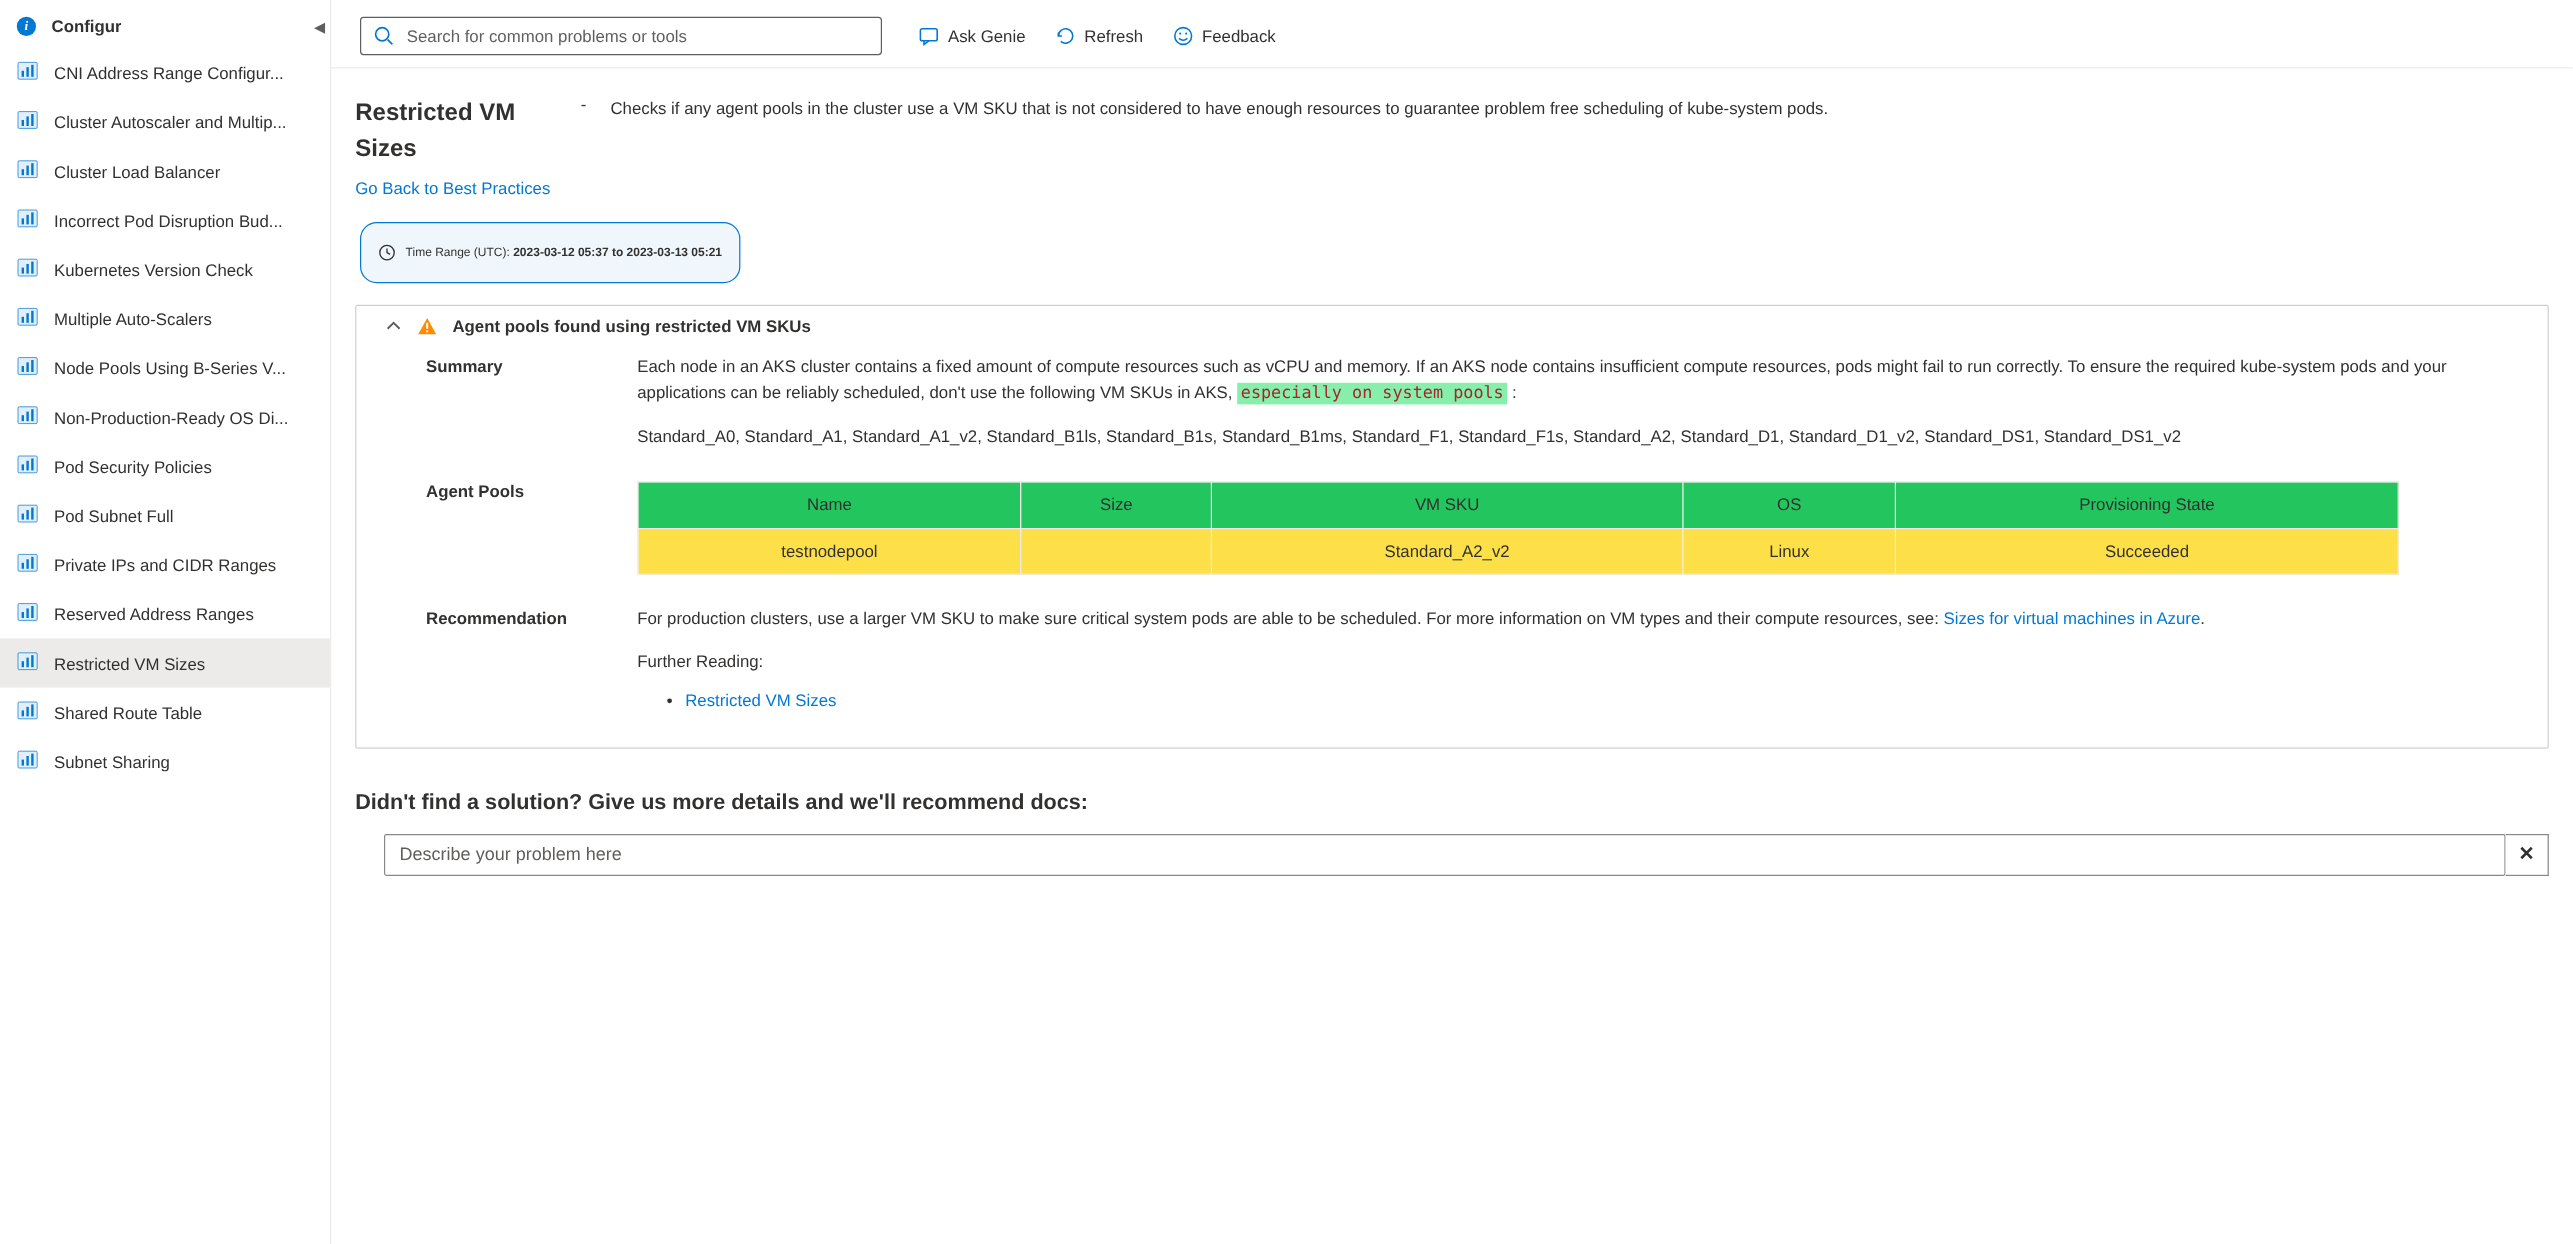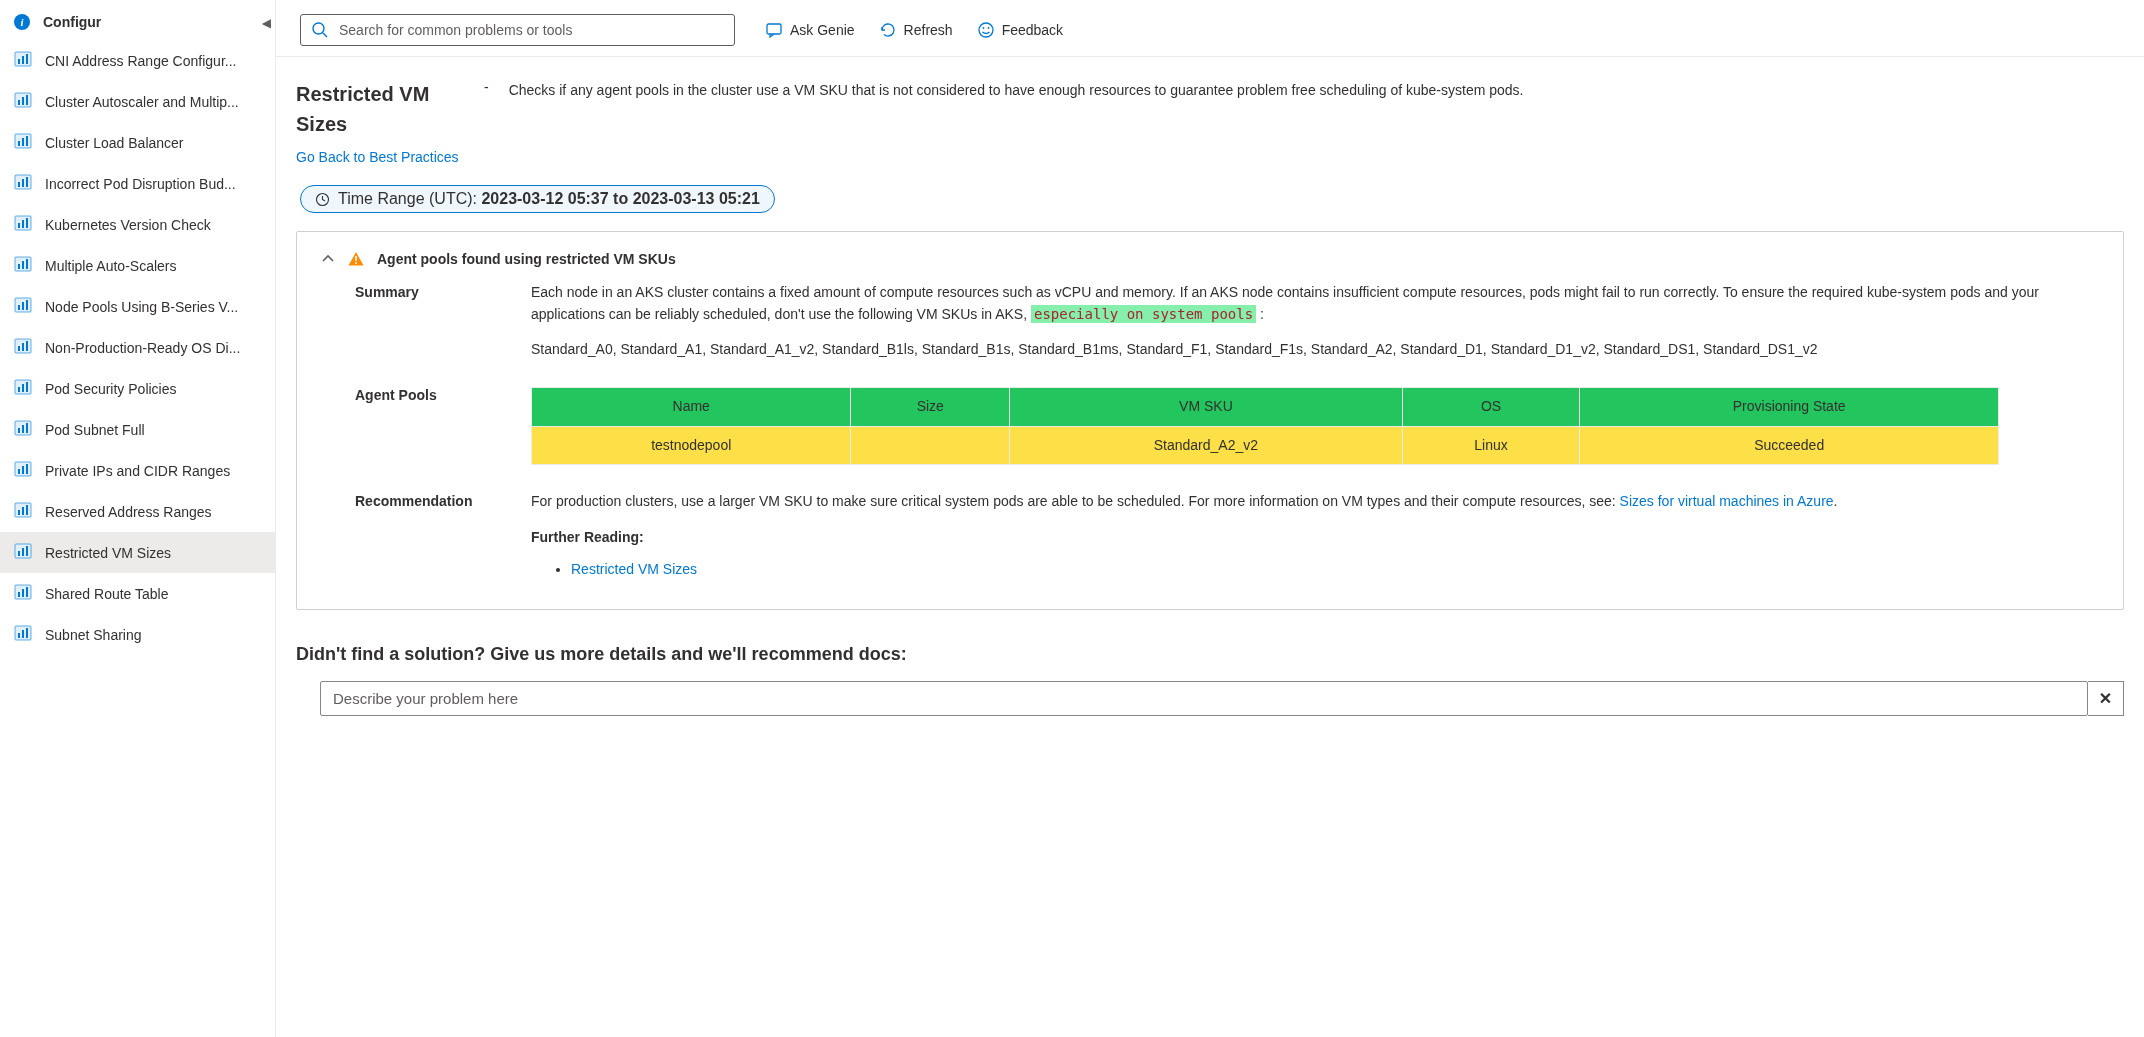--- a/index.html
+++ b/index.html
@@ -28,24 +28,24 @@
 .topbar-action { display: flex; align-items: center; gap: 7px; padding: 6px 10px; cursor: pointer; font-size: 14px; color: #323130; }
 
 
 .content { flex: 1; overflow-y: auto; padding: 22px 20px 30px 20px; }
 .title-row { display: flex; align-items: flex-start; gap: 20px; margin-bottom: 10px; }
 .title { font-size: 20px; font-weight: 600; width: 168px; line-height: 1.5; }
 .dash { color: #323130; }
 .description { font-size: 14px; line-height: 1.7; flex: 1; }
 .back-link { color: #0078d4; text-decoration: none; font-size: 14px; }
 
-.time-pill { display: inline-flex; align-items: center; gap: 8px; border: 1px solid #0078d4; background: #eff6fc; border-radius: 14px; padding: 4px 14px; margin: 20px 0 18px 4px; font-size: 16px; }
+.time-pill { display: inline-flex; align-items: center; gap: 8px; border: 1px solid #0078d4; background: #eff6fc; border-radius: 14px; padding: 17px 14px; margin: 20px 0 18px 4px; font-size: 10px; }
 .time-pill .strong { font-weight: 600; }
 
-.panel { border: 1px solid #d2d0ce; border-radius: 2px; padding: 18px 24px 28px 24px; }
+.panel { border: 1px solid #d2d0ce; border-radius: 2px; padding: 8px 24px 28px 24px; }
 .panel-header { display: flex; align-items: center; gap: 12px; margin-bottom: 14px; }
 .chevron-up { display: inline-flex; }
 .warning-tri { color: #ff8c00; display: inline-flex; }
 .panel-title { font-weight: 600; font-size: 14px; }
 
 .section-row { display: flex; margin-top: 4px; }
 .section-label { width: 210px; flex-shrink: 0; font-weight: 600; padding-top: 2px; padding-left: 34px; }
 .section-content { flex: 1; line-height: 1.55; font-size: 14px; }
 .code-inline { font-family: "Consolas", monospace; color: #a4262c; background: #86efac; padding: 1px 3px; }
 .sku-list { margin-top: 14px; }
@@ -322,21 +322,21 @@
                   </tr>
                 </tbody>
             </table>
           </div>
         </div>
 
         <div class="section-row" style="margin-top:26px;">
           <div class="section-label">Recommendation</div>
           <div class="section-content">
             <span>For production clusters, use a larger VM SKU to make sure critical system pods are able to be scheduled. For more information on VM types and their compute resources, see: </span><a href="#" class="link">Sizes for virtual machines in Azure</a><span>.</span>
-            <div style="margin-top:14px;font-weight:bold;">Further Reading:</div>
+            <div style="margin-top:14px;">Further Reading:</div>
             <ul class="further-list">
               <li><a href="#" class="link">Restricted VM Sizes</a></li>
             </ul>
           </div>
         </div>
       </div>
 
       <div class="feedback-heading">Didn't find a solution? Give us more details and we'll recommend docs:</div>
       <div class="feedback-row">
         <input class="feedback-input" type="text" placeholder="Describe your problem here" style="">

